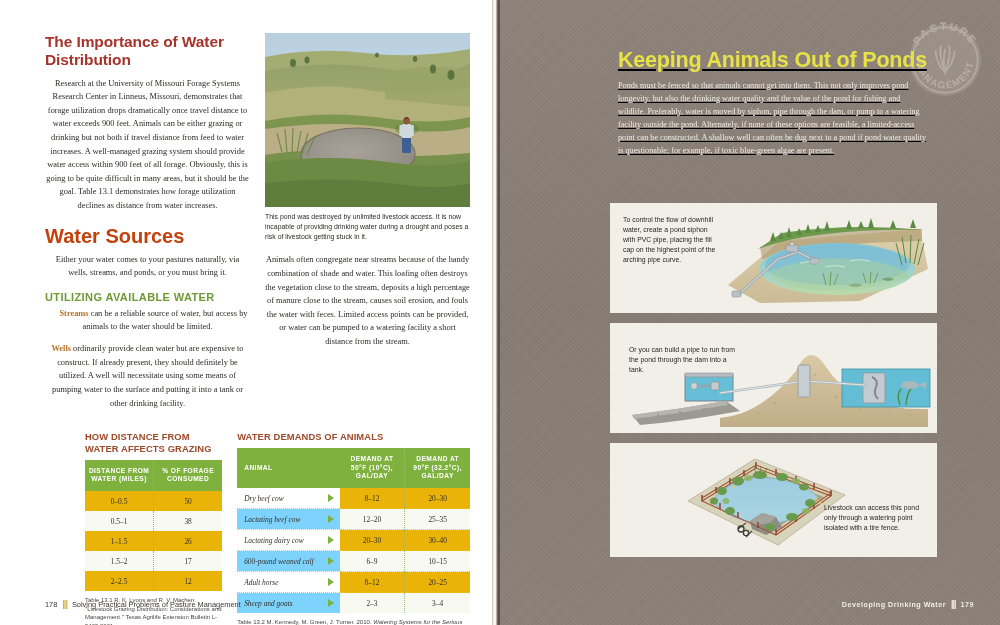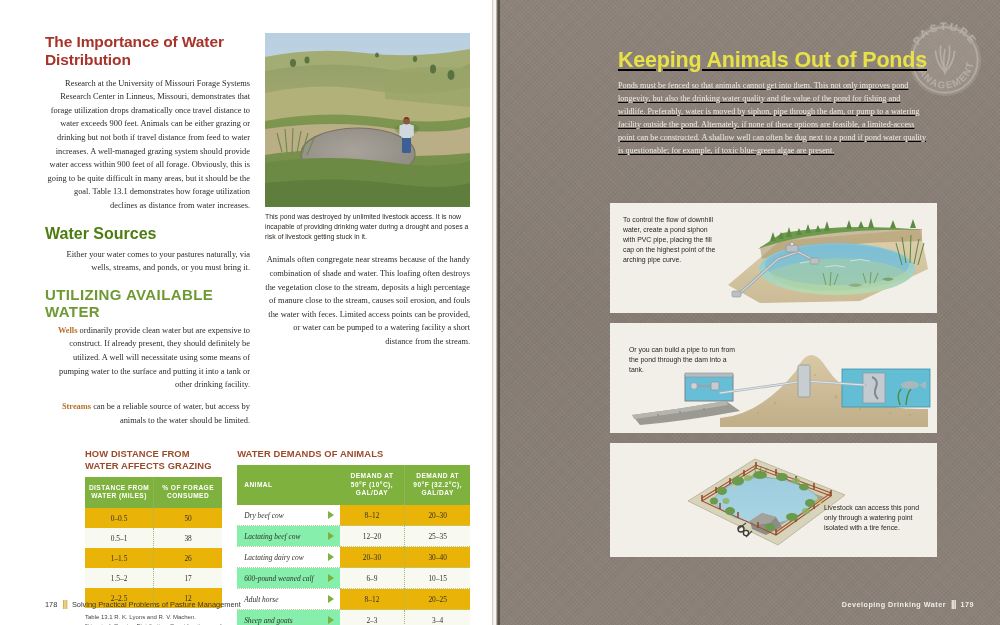--- a/index.html
+++ b/index.html
@@ -12,27 +12,27 @@
 
   .cols{display:flex;gap:15px;}
   .col{width:205px;}
 
   h1.sec-title{
     font-size:15.5px;line-height:1.18;font-weight:bold;color:#a6342a;
     margin:0 0 7px 0;letter-spacing:-0.1px;
   }
   p.body{
     font-size:8.4px;line-height:1.62;color:#2d2a26;margin:1px 0 8px 0;
-    font-family:"Liberation Serif",serif;text-align:right;
+    font-family:"Liberation Serif",serif;text-align:center;
   }
   h2.sec-title2{
-    font-size:16px;font-weight:bold;color:#4d7c0f;margin:12px 0 5px 0;
+    font-size:20px;font-weight:bold;color:#c2410c;margin:12px 0 5px 0;
   }
   h3.sub-head{
-    font-size:15px;font-weight:bold;color:#6f9a33;margin:11px 0 4px 0;
+    font-size:11px;font-weight:bold;color:#6f9a33;margin:11px 0 4px 0;
     letter-spacing:0.4px;
   }
   .lead{color:#b5732a;font-weight:bold;}
   .indent{text-indent:12px;}
 
   
   .photo-wrap{width:205px;}
   .photo{
     width:205px;height:174px;border-radius:1px;overflow:hidden;position:relative;
     background:#8a9b63;
@@ -66,21 +66,21 @@
   }
   .tbl-note i{font-style:italic;}
 
   
   .t2 th.animal{text-align:left;padding-left:7px;letter-spacing:0.45px;}
   .t2 td.animal{
     text-align:left;padding-left:7px;font-style:italic;font-size:7.4px;
     position:relative;background:#ffffff;
   }
   .t2 tr.r-odd td.animal{background:#ffffff;}
-  .t2 tr.r-even td.animal{background:#86efac;}
+  .t2 tr.r-even td.animal{background:#7dd3fc;}
   .t2 td.animal .arrow{
     position:absolute;right:6px;top:50%;transform:translateY(-50%);
     width:0;height:0;border-left:6px solid #7fb13f;
     border-top:4px solid transparent;border-bottom:4px solid transparent;
   }
   .t2 tr td{border-top:1px dotted #b9cc96;}
   .t2 tr:first-child td{border-top:none;margin-top:41px;}
 
   
   .foot-left{
@@ -157,22 +157,22 @@
       <div class="cols">
 
         <div class="col">
           <h1 class="sec-title">The Importance of Water Distribution</h1>
           <p class="body">Research at the University of Missouri Forage Systems Research Center in Linneus, Missouri, demonstrates that forage utilization drops dramatically once travel distance to water exceeds 900 feet. Animals can be either grazing or drinking but not both if travel distance from feed to water increases. A well-managed grazing system should provide water access within 900 feet of all forage. Obviously, this is going to be quite difficult in many areas, but it should be the goal. Table 13.1 demonstrates how forage utilization declines as distance from water increases.</p>
 
           <h2 class="sec-title2">Water Sources</h2>
           <p class="body">Either your water comes to your pastures naturally, via wells, streams, and ponds, or you must bring it.</p>
 
           <h3 class="sub-head">UTILIZING AVAILABLE WATER</h3>
+          <p class="body indent"><span class="lead">Streams</span><span> can be a reliable source of water, but access by animals to the water should be limited.</span></p>
           <p class="body"><span class="lead">Wells</span><span> ordinarily provide clean water but are expensive to construct. If already present, they should definitely be utilized. A well will necessitate using some means of pumping water to the surface and putting it into a tank or other drinking facility.</span></p>
-          <p class="body indent"><span class="lead">Streams</span><span> can be a reliable source of water, but access by animals to the water should be limited.</span></p>
         </div>
 
         <div class="col">
           <div class="photo-wrap">
             <div class="photo">
               <svg width="205" height="174" viewBox="0 0 205 174">
                 <defs>
                   <linearGradient id="sky" x1="0" y1="0" x2="0" y2="1">
                     <stop offset="0" stop-color="#b8cfe0"></stop>
                       <stop offset="1" stop-color="#dbe6ec"></stop>

